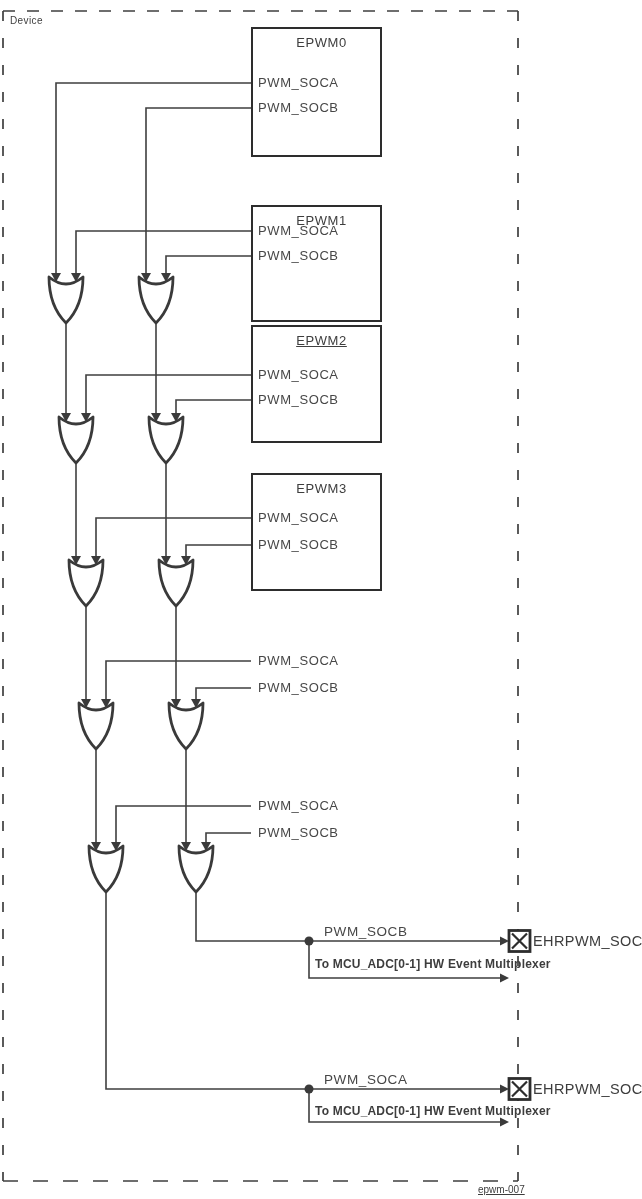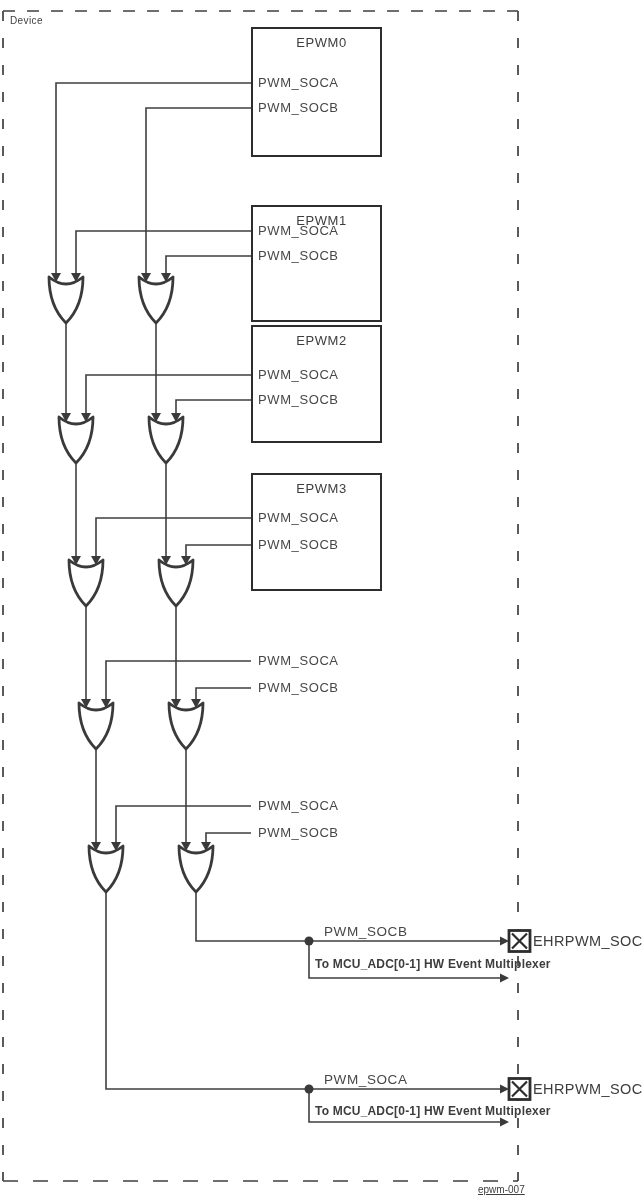--- a/index.html
+++ b/index.html
@@ -130,21 +130,21 @@
   </svg>
 
   <div class="lbl device-lbl">Device</div>
 
   <div class="module" style="top:27px;height:130px;">
     <div class="module-title">EPWM0</div>
   </div>
   <div class="module" style="top:181px;height:117px;margin-top:24px;">
     <div class="module-title">EPWM1</div>
   </div>
-  <div class="module" style="top:325px;height:118px;">
+  <div class="module" style="top:325px;height:118px;text-decoration:underline;">
     <div class="module-title">EPWM2</div>
   </div>
   <div class="module" style="top:473px;height:118px;">
     <div class="module-title">EPWM3</div>
   </div>
 
   <div class="port" style="top:75px;">PWM_SOCA</div>
   <div class="port" style="top:100px;">PWM_SOCB</div>
   <div class="port" style="top:223px;">PWM_SOCA</div>
   <div class="port" style="top:248px;">PWM_SOCB</div>

